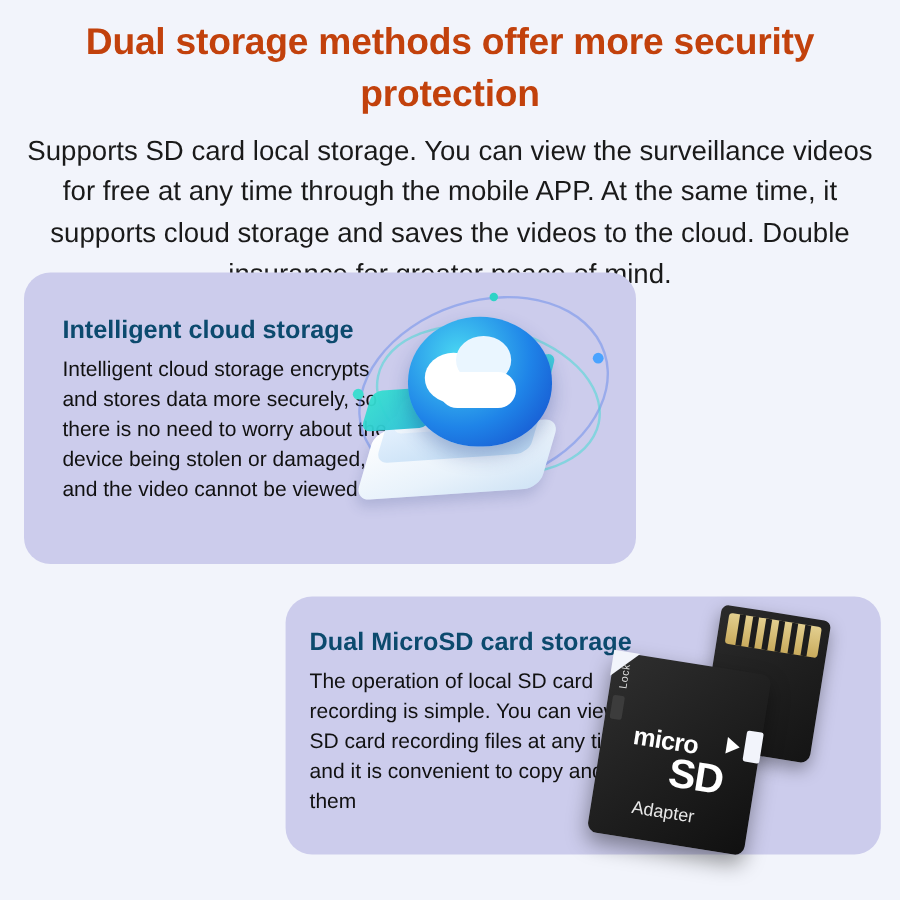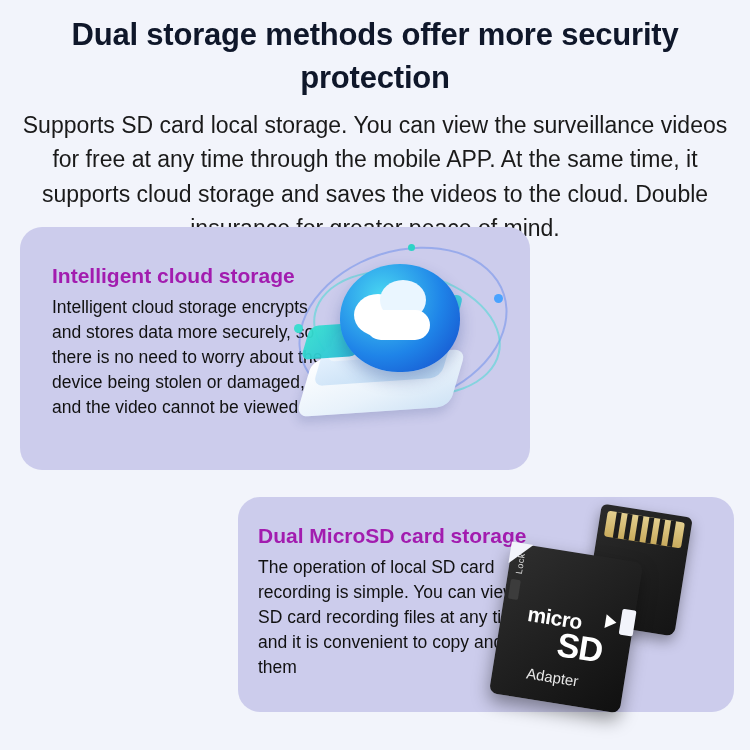--- a/index.html
+++ b/index.html
@@ -21,38 +21,38 @@
     height: 750px;
   }
   .headline {
     text-align: center;
     font-size: 31px;
     font-weight: bold;
     line-height: 1.38;
     letter-spacing: -0.2px;
     padding: 14px 58px 0 58px;
     box-sizing: border-box;
-    color: #0f172a;
+    color: #c2410c;
   }
   .intro {
     text-align: center;
     font-size: 23px;
     line-height: 1.5;
     color: #1a1a1a;
     padding: 8px 22px 0 22px;
     box-sizing: border-box;
   }
   .card {
     position: absolute;
     background: #ccccec;
     border-radius: 22px;
     box-sizing: border-box;
   }
   .card-title {
-    color: #a21caf;
+    color: #0c4a6e;
     font-weight: bold;
     font-size: 21px;
     line-height: 1.2;
   }
   .card-body {
     font-size: 17.5px;
     line-height: 1.42;
     color: #111;
     margin-top: 7px;
   }

